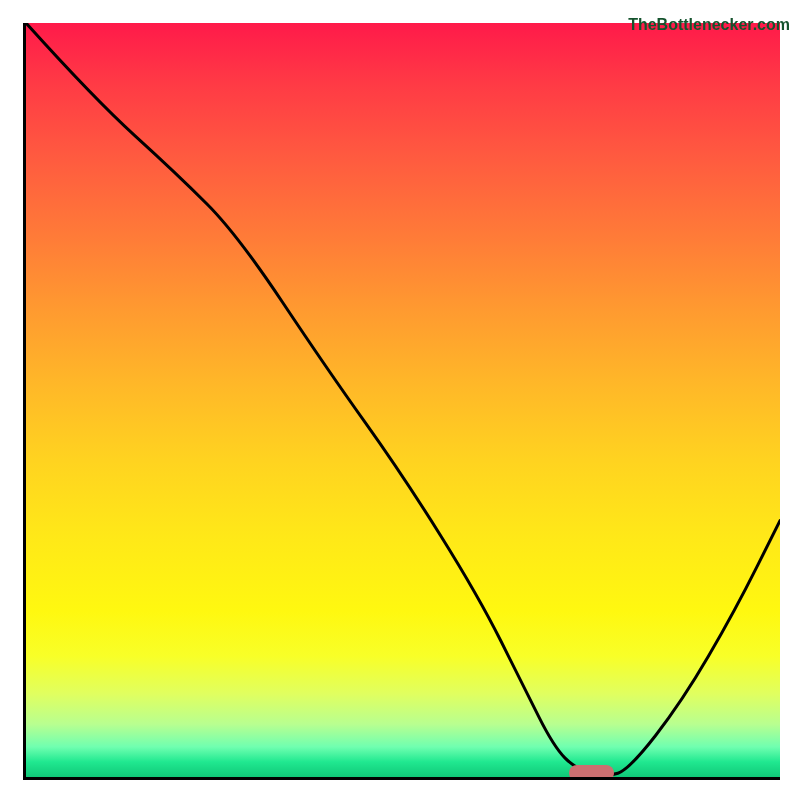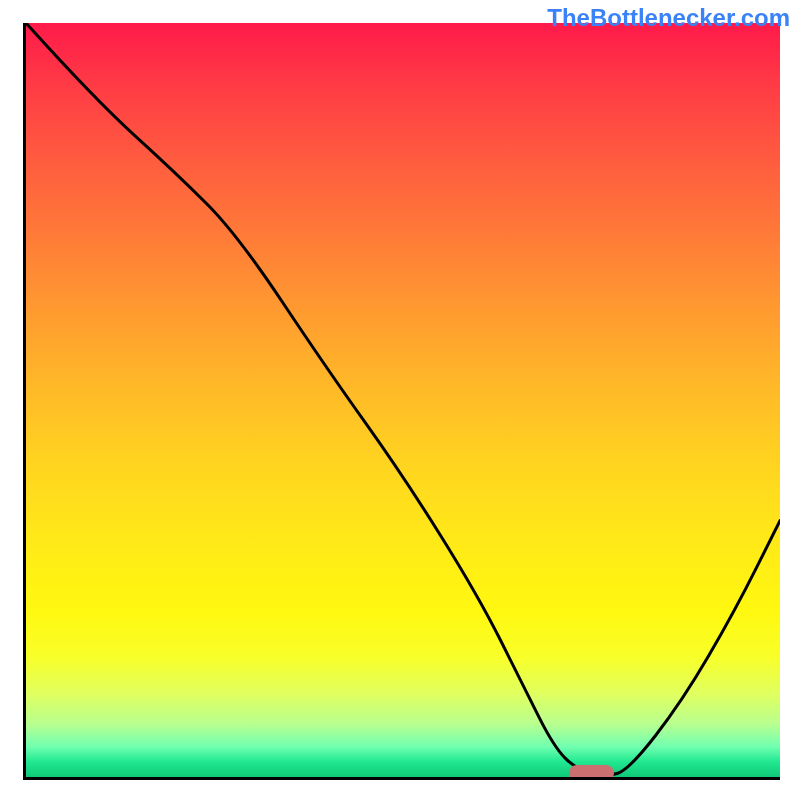--- a/index.html
+++ b/index.html
@@ -6,25 +6,25 @@
     margin: 0;
     padding: 0;
     width: 800px;
     height: 800px;
     background: #ffffff;
     font-family: Arial, Helvetica, sans-serif;
     position: relative;
   }
   .watermark {
     position: absolute;
-    top: 4px;
+    top: 16px;
     right: 10px;
-    font-size: 24px;
+    font-size: 16px;
     font-weight: bold;
-    color: #3b82f6;
+    color: #14532d;
     z-index: 10;
   }
   .plot-area {
     position: absolute;
     left: 23px;
     top: 23px;
     width: 754px;
     height: 754px;
     border-left: 3.5px solid #000;
     border-bottom: 3.5px solid #000;

